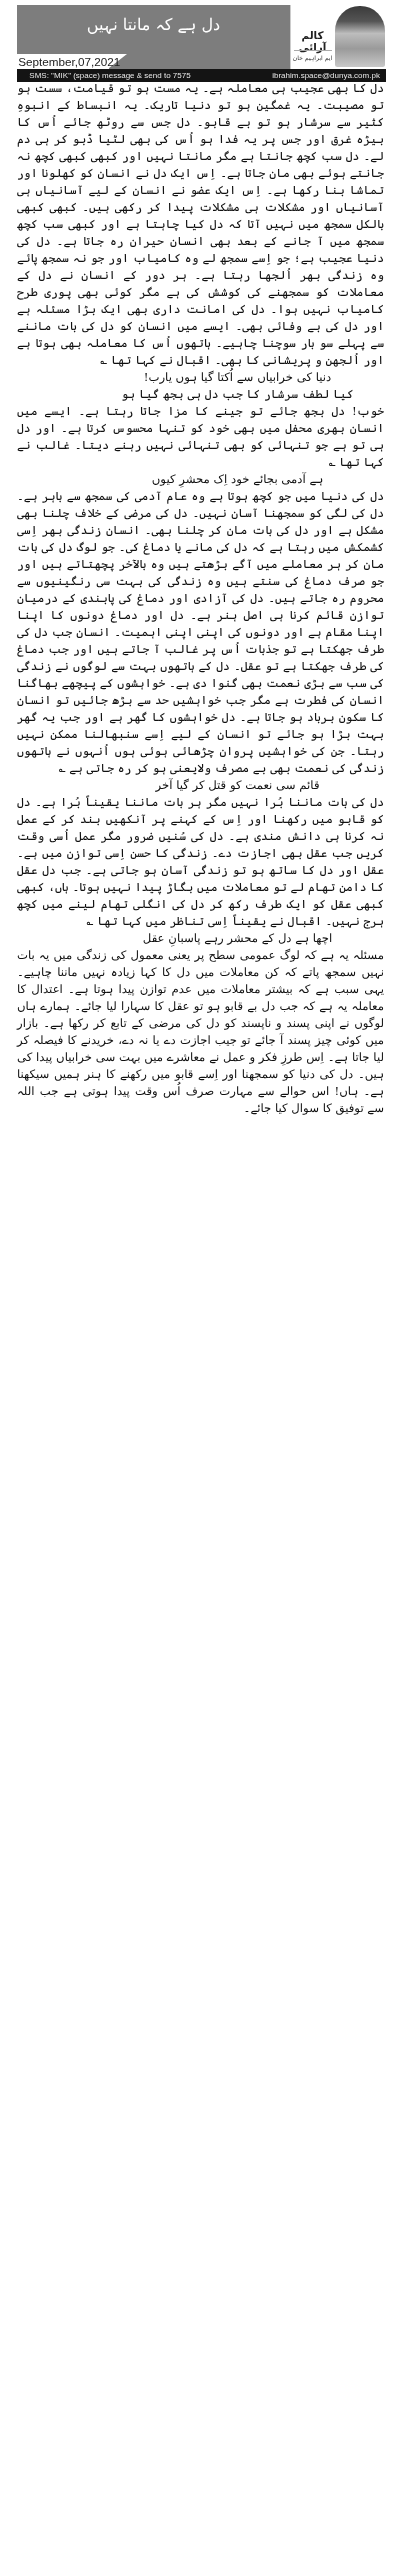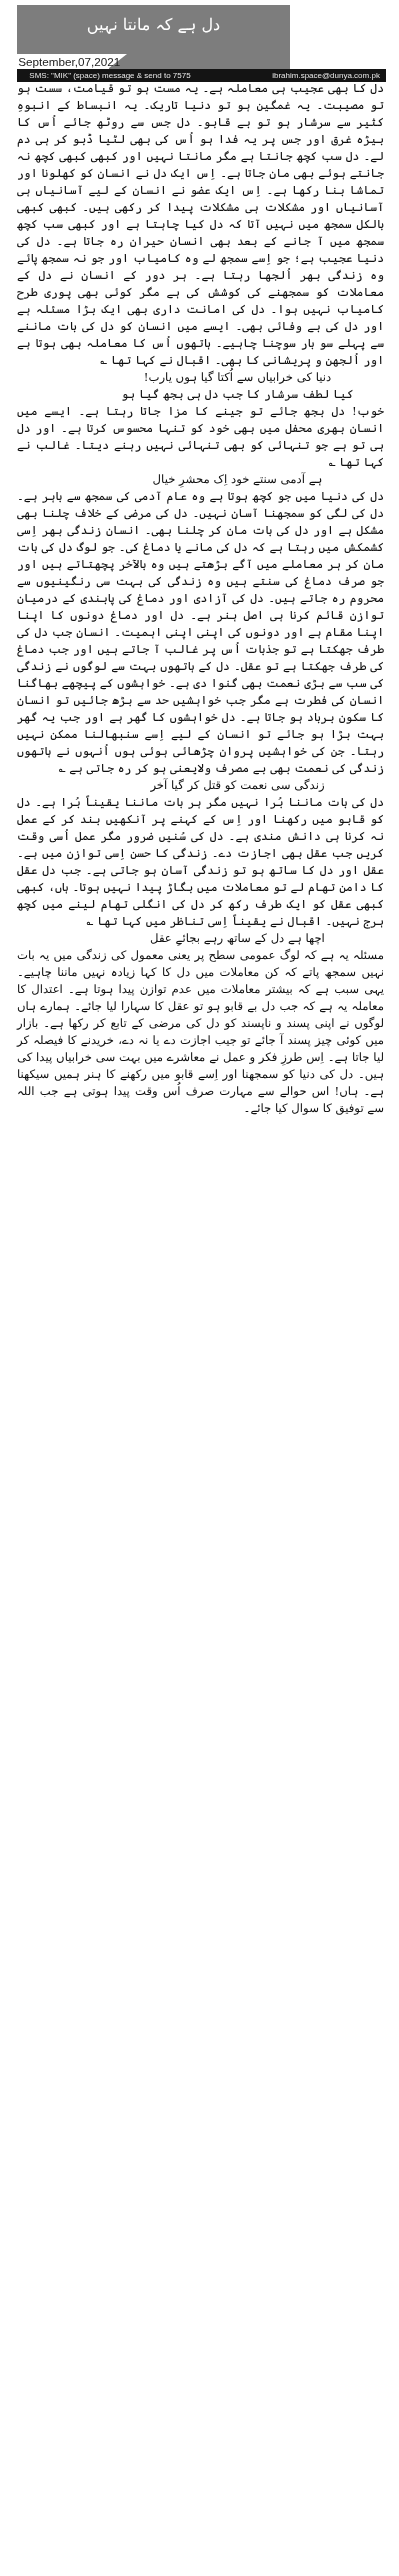--- a/index.html
+++ b/index.html
@@ -25,31 +25,37 @@
 </style>
 </head>
 <body>
 
 <div class="header">
   <div class="title-band"></div>
   <div class="title">دل ہے کہ مانتا نہیں</div>
   <div class="grey-under"></div>
   <div class="date-tab"></div>
   <div class="date">September,07,2021</div>
+  <div class="author-box">
+    <div class="col-name">کالم آرائی</div>
+    <div class="divider"></div>
+    <div class="author-name">ایم ابراہیم خان</div>
+    <div class="photo"></div>
+  </div>
   <div class="sms-bar">
     <span class="sms">SMS: "MIK" (space) message &amp; send to 7575</span>
     <span class="email">ibrahim.space@dunya.com.pk</span>
   </div>
 </div>
 
 <div class="article">
   <p>دل کا بھی عجیب ہی معاملہ ہے۔ یہ مست ہو تو قیامت، سست ہو تو مصیبت۔ یہ غمگین ہو تو دنیا تاریک۔ یہ انبساط کے انبوہِ کثیر سے سرشار ہو تو بے قابو۔ دل جس سے روٹھ جائے اُس کا بیڑہ غرق اور جس پر یہ فدا ہو اُس کی بھی لٹیا ڈبو کر ہی دم لے۔ دل سب کچھ جانتا ہے مگر مانتا نہیں اور کبھی کبھی کچھ نہ جانتے ہوئے بھی مان جاتا ہے۔ اِس ایک دل نے انسان کو کھلونا اور تماشا بنا رکھا ہے۔ اِس ایک عضو نے انسان کے لیے آسانیاں ہی آسانیاں اور مشکلات ہی مشکلات پیدا کر رکھی ہیں۔ کبھی کبھی بالکل سمجھ میں نہیں آتا کہ دل کیا چاہتا ہے اور کبھی سب کچھ سمجھ میں آ جانے کے بعد بھی انسان حیران رہ جاتا ہے۔ دل کی دنیا عجیب ہے؛ جو اِسے سمجھ لے وہ کامیاب اور جو نہ سمجھ پائے وہ زندگی بھر اُلجھا رہتا ہے۔ ہر دور کے انسان نے دل کے معاملات کو سمجھنے کی کوشش کی ہے مگر کوئی بھی پوری طرح کامیاب نہیں ہوا۔ دل کی امانت داری بھی ایک بڑا مسئلہ ہے اور دل کی بے وفائی بھی۔ ایسے میں انسان کو دل کی بات ماننے سے پہلے سو بار سوچنا چاہیے۔ ہاتھوں اُس کا معاملہ بھی ہوتا ہے اور اُلجھن و پریشانی کا بھی۔ اقبال نے کہا تھا ؎</p>
   <p class="verse">دنیا کی خرابیاں سے اُکتا گیا ہوں یارب!</p>
   <p class="verse">کیا لطف سرشار کا جب دل ہی بجھ گیا ہو</p>
   <p>خوب! دل بجھ جائے تو جینے کا مزا جاتا رہتا ہے۔ ایسے میں انسان بھری محفل میں بھی خود کو تنہا محسوس کرتا ہے۔ اور دل ہی تو ہے جو تنہائی کو بھی تنہائی نہیں رہنے دیتا۔ غالب نے کہا تھا ؎</p>
-  <p class="verse">ہے آدمی سنتے خود اِک محشرِ خیال</p>
+  <p class="verse">ہے آدمی بجائے خود اِک محشرِ کیوں</p>
   <p>دل کی دنیا میں جو کچھ ہوتا ہے وہ عام آدمی کی سمجھ سے باہر ہے۔ دل کی لگی کو سمجھنا آسان نہیں۔ دل کی مرضی کے خلاف چلنا بھی مشکل ہے اور دل کی بات مان کر چلنا بھی۔ انسان زندگی بھر اِسی کشمکش میں رہتا ہے کہ دل کی مانے یا دماغ کی۔ جو لوگ دل کی بات مان کر ہر معاملے میں آگے بڑھتے ہیں وہ بالآخر پچھتاتے ہیں اور جو صرف دماغ کی سنتے ہیں وہ زندگی کی بہت سی رنگینیوں سے محروم رہ جاتے ہیں۔ دل کی آزادی اور دماغ کی پابندی کے درمیان توازن قائم کرنا ہی اصل ہنر ہے۔ دل اور دماغ دونوں کا اپنا اپنا مقام ہے اور دونوں کی اپنی اپنی اہمیت۔ انسان جب دل کی طرف جھکتا ہے تو جذبات اُس پر غالب آ جاتے ہیں اور جب دماغ کی طرف جھکتا ہے تو عقل۔ دل کے ہاتھوں بہت سے لوگوں نے زندگی کی سب سے بڑی نعمت بھی گنوا دی ہے۔ خواہشوں کے پیچھے بھاگنا انسان کی فطرت ہے مگر جب خواہشیں حد سے بڑھ جائیں تو انسان کا سکون برباد ہو جاتا ہے۔ دل خواہشوں کا گھر ہے اور جب یہ گھر بہت بڑا ہو جائے تو انسان کے لیے اِسے سنبھالنا ممکن نہیں رہتا۔ جن کی خواہشیں پروان چڑھائی ہوئی ہوں اُنہوں نے ہاتھوں زندگی کی نعمت بھی بے مصرف ولایعنی ہو کر رہ جاتی ہے ؎</p>
-  <p class="verse">زندگی سی نعمت کو قتل کر گیا آخر</p>
+  <p class="verse">قائم سی نعمت کو قتل کر گیا آخر</p>
   <p>دل کی بات ماننا بُرا نہیں مگر ہر بات ماننا یقیناً بُرا ہے۔ دل کو قابو میں رکھنا اور اِس کے کہنے پر آنکھیں بند کر کے عمل نہ کرنا ہی دانش مندی ہے۔ دل کی سُنیں ضرور مگر عمل اُسی وقت کریں جب عقل بھی اجازت دے۔ زندگی کا حسن اِسی توازن میں ہے۔ عقل اور دل کا ساتھ ہو تو زندگی آسان ہو جاتی ہے۔ جب دل عقل کا دامن تھام لے تو معاملات میں بگاڑ پیدا نہیں ہوتا۔ ہاں، کبھی کبھی عقل کو ایک طرف رکھ کر دل کی انگلی تھام لینے میں کچھ ہرج نہیں۔ اقبال نے یقیناً اِسی تناظر میں کہا تھا ؎</p>
-  <p class="verse">اچھا ہے دل کے ساتھ رہے بجائےِ عقل</p>
+  <p class="verse">اچھا ہے دل کے محشر رہے پاسبانِ عقل</p>
   <p>مسئلہ یہ ہے کہ لوگ عمومی سطح پر یعنی معمول کی زندگی میں یہ بات نہیں سمجھ پاتے کہ کن معاملات میں دل کا کہا زیادہ نہیں ماننا چاہیے۔ یہی سبب ہے کہ بیشتر معاملات میں عدم توازن پیدا ہوتا ہے۔ اعتدال کا معاملہ یہ ہے کہ جب دل بے قابو ہو تو عقل کا سہارا لیا جائے۔ ہمارے ہاں لوگوں نے اپنی پسند و ناپسند کو دل کی مرضی کے تابع کر رکھا ہے۔ بازار میں کوئی چیز پسند آ جائے تو جیب اجازت دے یا نہ دے، خریدنے کا فیصلہ کر لیا جاتا ہے۔ اِس طرزِ فکر و عمل نے معاشرے میں بہت سی خرابیاں پیدا کی ہیں۔ دل کی دنیا کو سمجھنا اور اِسے قابو میں رکھنے کا ہنر ہمیں سیکھنا ہے۔ ہاں! اس حوالے سے مہارت صرف اُس وقت پیدا ہوتی ہے جب اللہ سے توفیق کا سوال کیا جائے۔</p>
 </div>
 
 
 </body></html>

